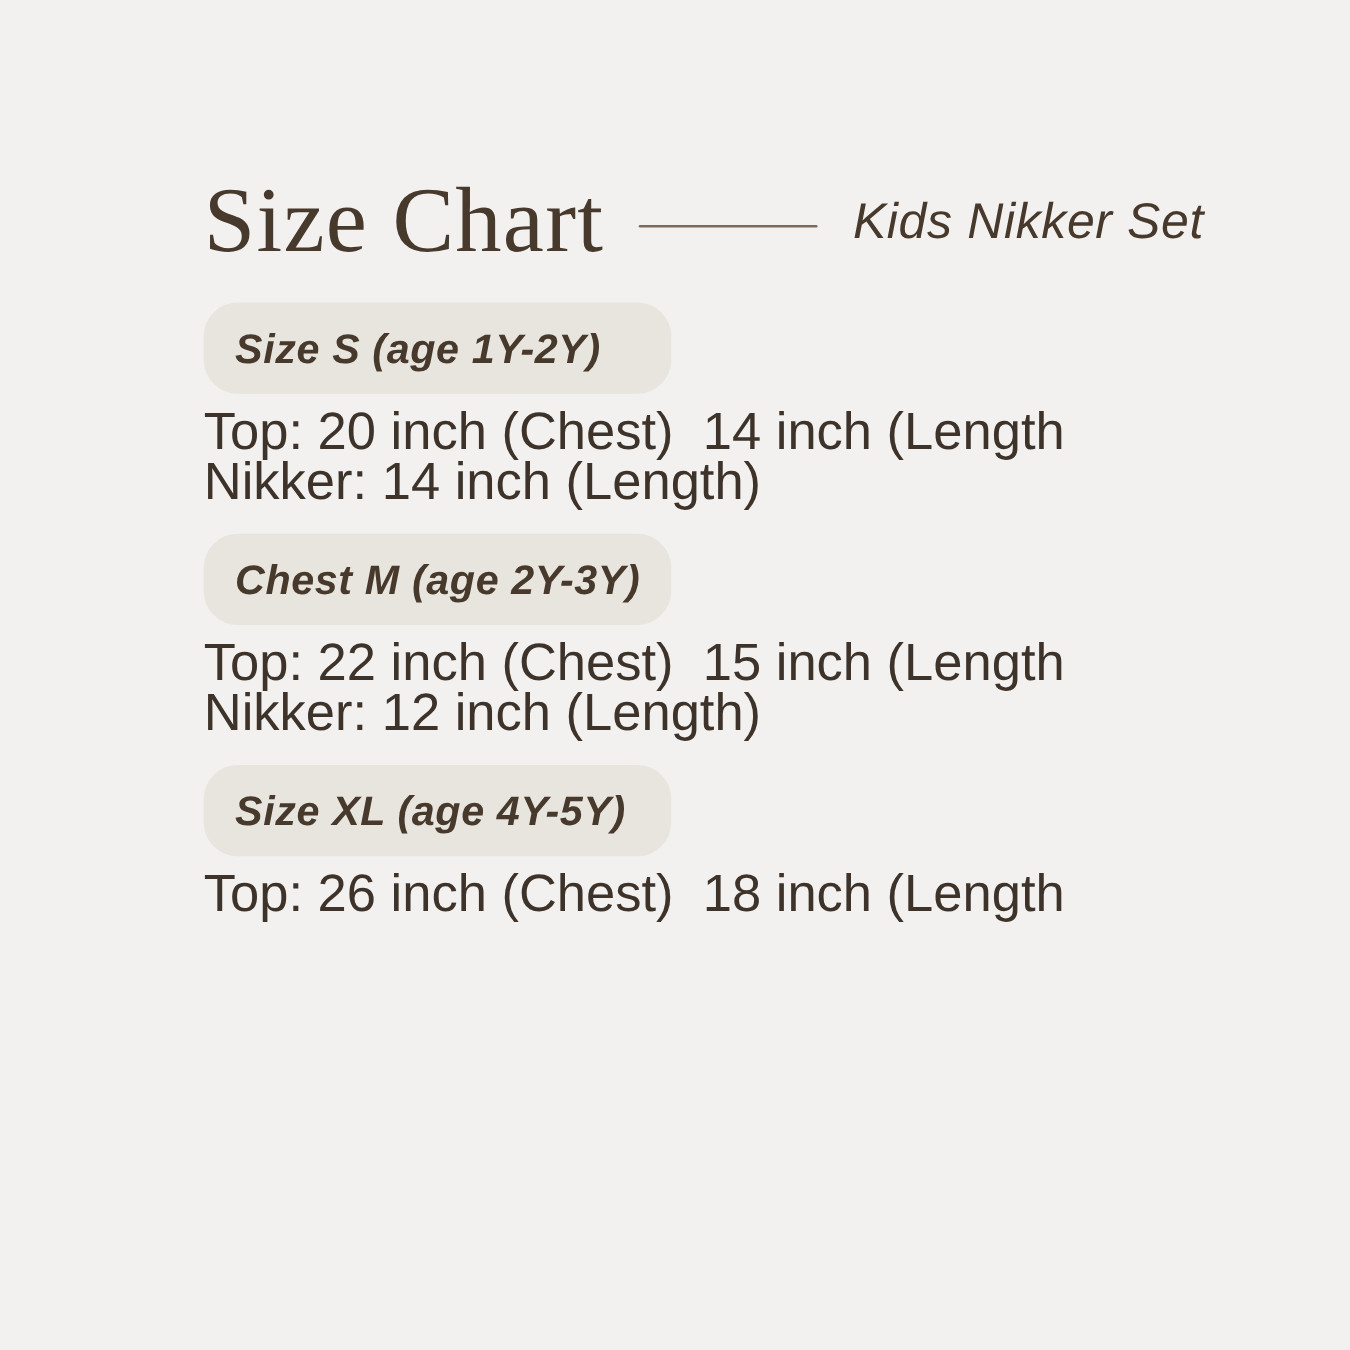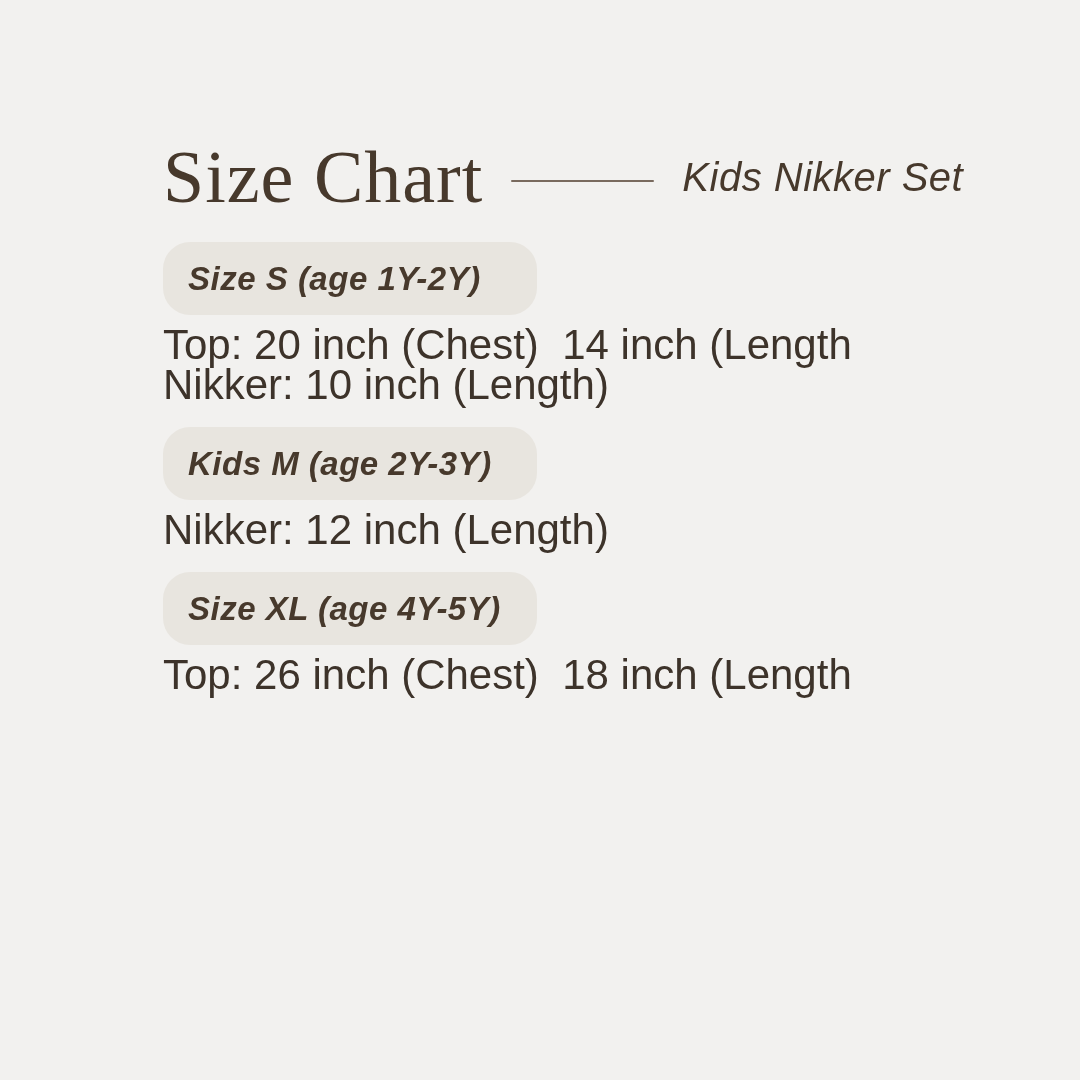--- a/index.html
+++ b/index.html
@@ -96,27 +96,28 @@
     <div class="subtitle">Kids Nikker Set</div>
   </header>
 
   <main>
 
     <section class="size-section">
       <div class="size-badge">
         <span class="size-badge-label">Size S (age 1Y-2Y)</span>
       </div>
       <p class="measure">Top: 20 inch (Chest)  14 inch (Length</p>
-      <p class="measure">Nikker: 10 inch (Length)</p>
+      <p class="measure">Nikker: 14 inch (Length)</p>
     </section>
 
     <section class="size-section">
       <div class="size-badge">
-        <span class="size-badge-label">Kids M (age 2Y-3Y)</span>
+        <span class="size-badge-label">Chest M (age 2Y-3Y)</span>
       </div>
+      <p class="measure">Top: 22 inch (Chest)  15 inch (Length</p>
       <p class="measure">Nikker: 12 inch (Length)</p>
     </section>
 
 
     <section class="size-section">
       <div class="size-badge">
         <span class="size-badge-label">Size XL (age 4Y-5Y)</span>
       </div>
       <p class="measure">Top: 26 inch (Chest)  18 inch (Length</p>
     </section>

